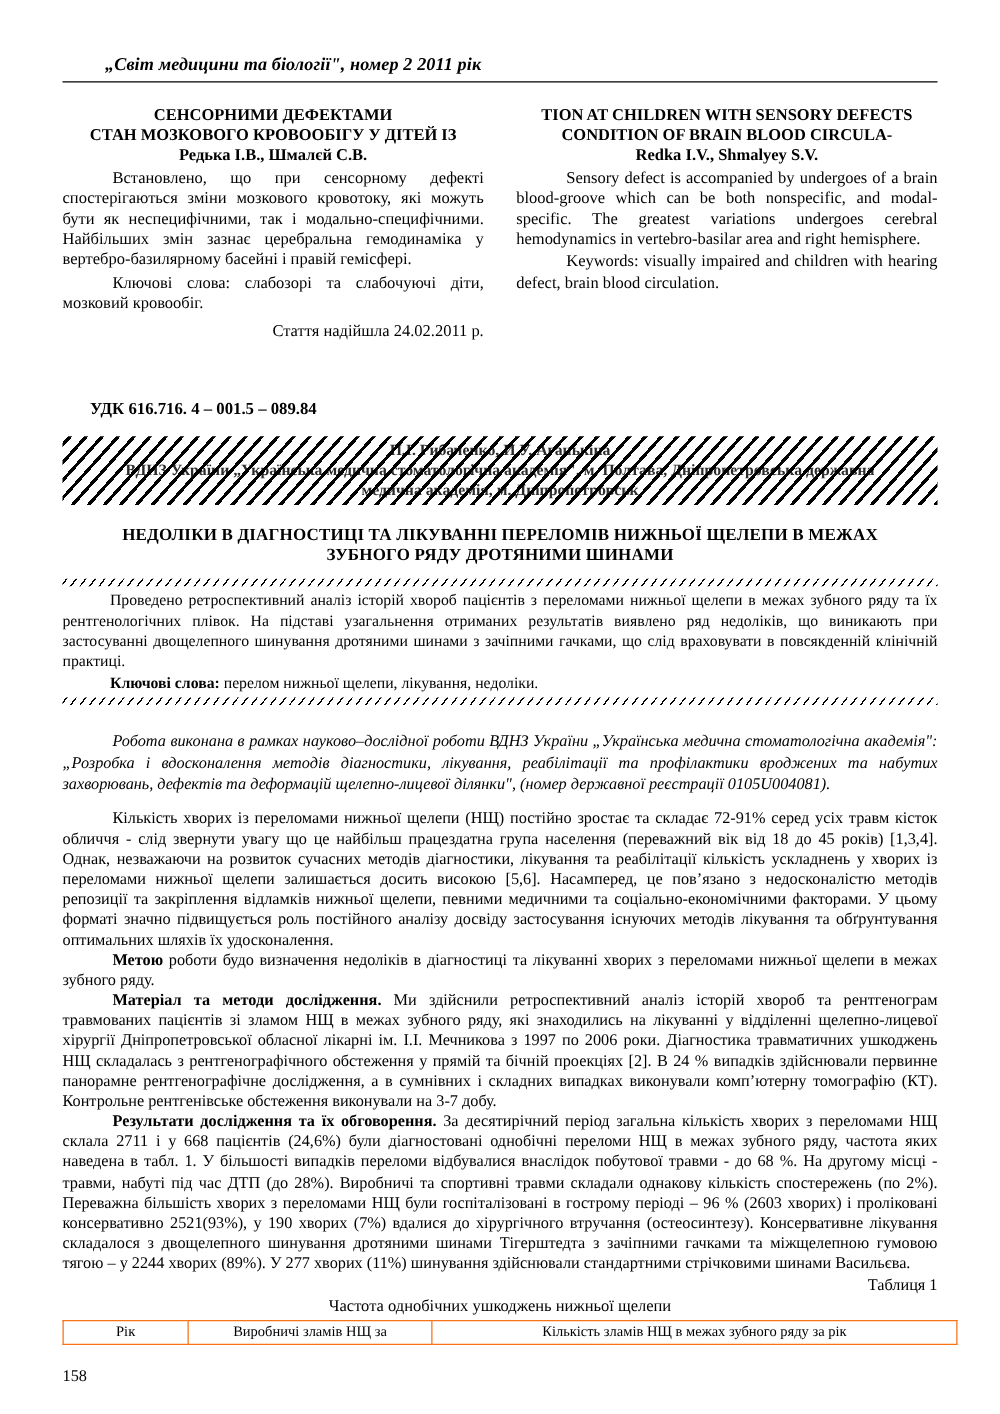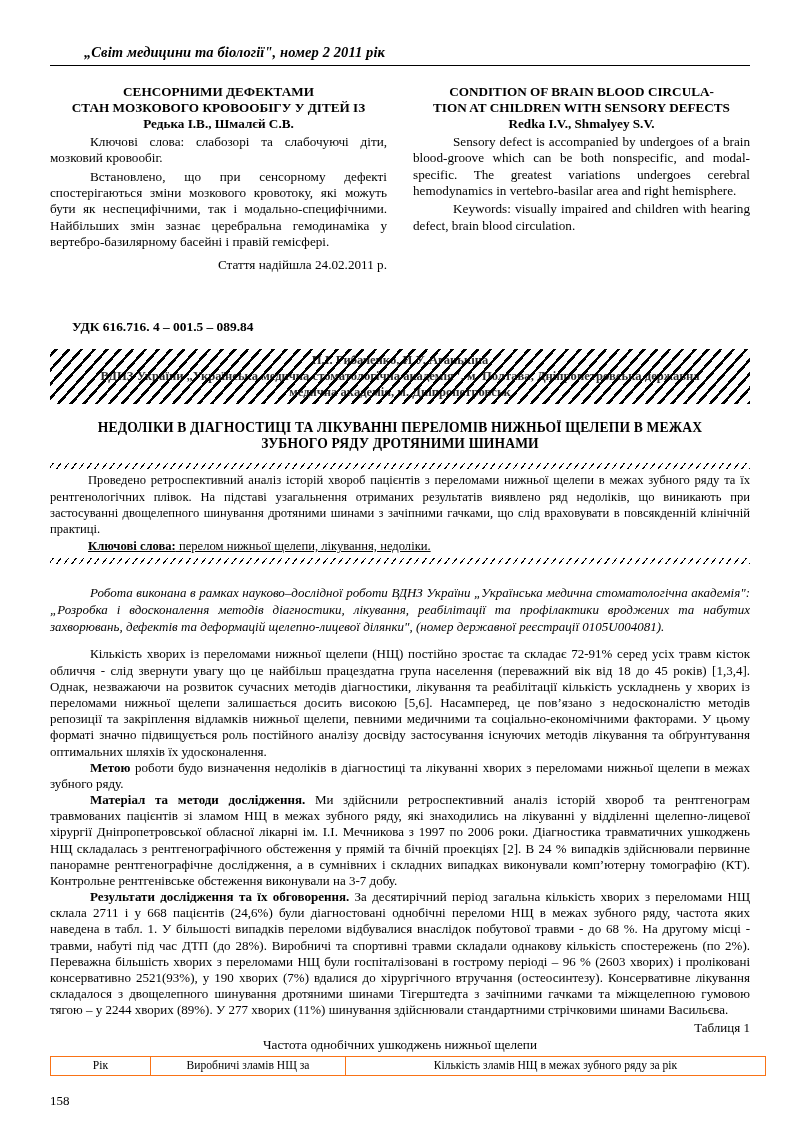--- a/index.html
+++ b/index.html
@@ -134,21 +134,21 @@
         #000 0px, #000 1.1px,
         rgba(255,255,255,0) 1.1px, rgba(255,255,255,0) 6px);
   }
   .ab-p {
     text-align: justify;
     font-size: 12.6px;
     line-height: 1.28;
     margin: 3px 0 0 0;
     text-indent: 38px;
   }
-  .ab-p.kw { text-indent: 38px; margin-top: 1px; text-decoration: underline; }
+  .ab-p.kw { text-indent: 38px; margin-top: 1px; }
   .ab-p b { font-weight: bold; }
   .dash-rule.bottom { margin-top: 4px; }
 
   
   .funding {
     font-style: italic;
     text-align: justify;
     font-size: 13px;
     line-height: 1.32;
     margin: 20px 0 0 0;
@@ -211,28 +211,28 @@
 
   <div class="running-head">„Світ медицини та біології", номер 2 2011 рік</div>
   <hr class="rule">
 
   <div class="cols">
 
     <div class="col">
       <div class="art-title">СЕНСОРНИМИ ДЕФЕКТАМИ</div>
       <div class="art-title">СТАН МОЗКОВОГО КРОВООБІГУ У ДІТЕЙ ІЗ</div>
       <div class="art-authors">Редька І.В., Шмалєй С.В.</div>
+      <p class="abs-p">Встановлено, що при сенсорному дефекті спостерігаються зміни мозкового кровотоку, які можуть бути як неспецифічними, так і модально-специфічними. Найбільших змін зазнає церебральна гемодинаміка у вертебро-базилярному басейні і правій гемісфері.</p>
       <p class="abs-p kw">Ключові слова: слабозорі та слабочуючі діти, мозковий кровообіг.</p>
-      <p class="abs-p">Встановлено, що при сенсорному дефекті спостерігаються зміни мозкового кровотоку, які можуть бути як неспецифічними, так і модально-специфічними. Найбільших змін зазнає церебральна гемодинаміка у вертебро-базилярному басейні і правій гемісфері.</p>
       <div class="received">Стаття надійшла 24.02.2011 р.</div>
     </div>
 
     <div class="col">
+      <div class="art-title">TION AT CHILDREN WITH SENSORY DEFECTS</div>
       <div class="art-title">CONDITION OF BRAIN BLOOD CIRCULA-</div>
-      <div class="art-title">TION AT CHILDREN WITH SENSORY DEFECTS</div>
       <div class="art-authors">Redka I.V., Shmalyey S.V.</div>
       <p class="abs-p">Sensory defect is accompanied by undergoes of a brain blood-groove which can be both nonspecific, and modal-specific. The greatest variations undergoes cerebral hemodynamics in vertebro-basilar area and right hemisphere.</p>
       <p class="abs-p kw">Keywords: visually impaired and children with hearing defect, brain blood circulation.</p>
     </div>
 
   </div>
 
   <div class="udc">УДК 616.716. 4 – 001.5 – 089.84</div>
 
   <div class="hatch-block">

